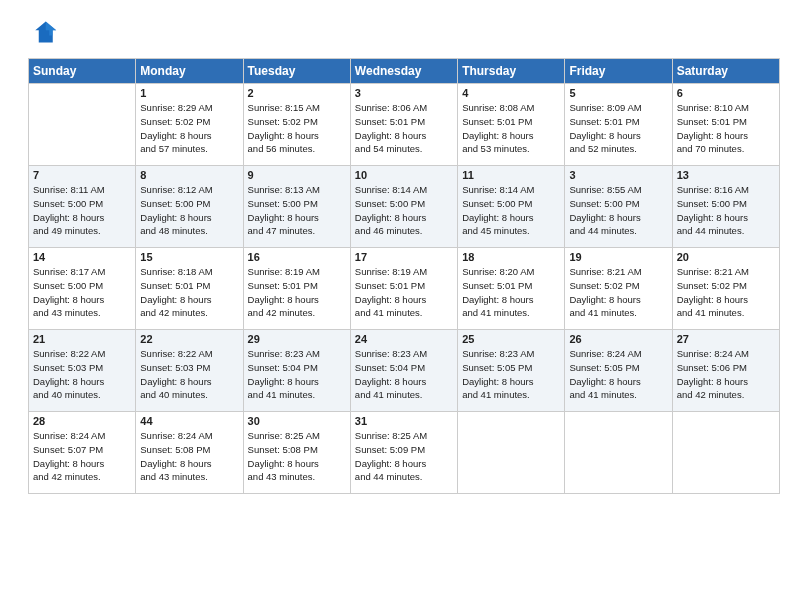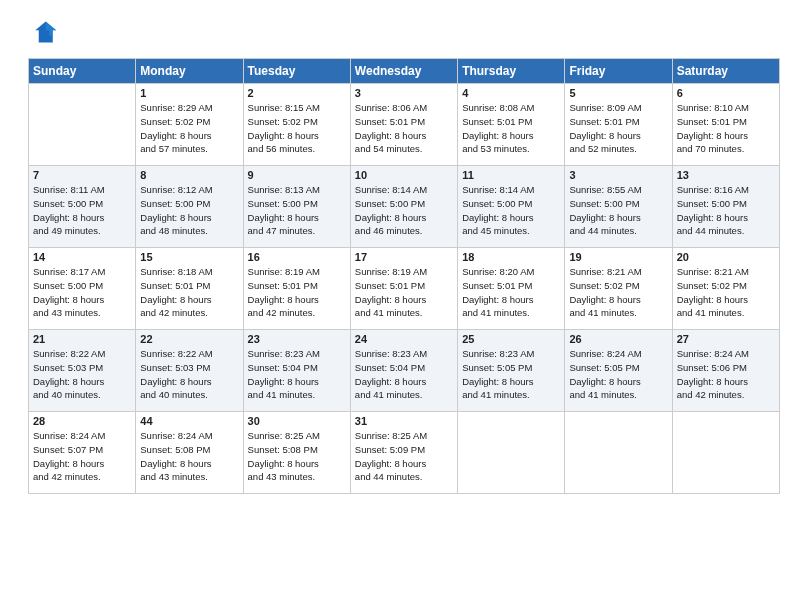--- a/index.html
+++ b/index.html
@@ -370,21 +370,21 @@
             <div class="day-info">
               <div>Sunrise: 8:22 AM</div>
               <div>Sunset: 5:03 PM</div>
               <div>
                 <div>Daylight: 8 hours</div>
                 <div>and 40 minutes.</div>
               </div>
             </div>
           </td>
           <td>
-            <span class="day-num">23</span>
+            <span class="day-num">29</span>
             <div class="day-info">
               <div>Sunrise: 8:23 AM</div>
               <div>Sunset: 5:04 PM</div>
               <div>
                 <div>Daylight: 8 hours</div>
                 <div>and 41 minutes.</div>
               </div>
             </div>
           </td>
           <td>

